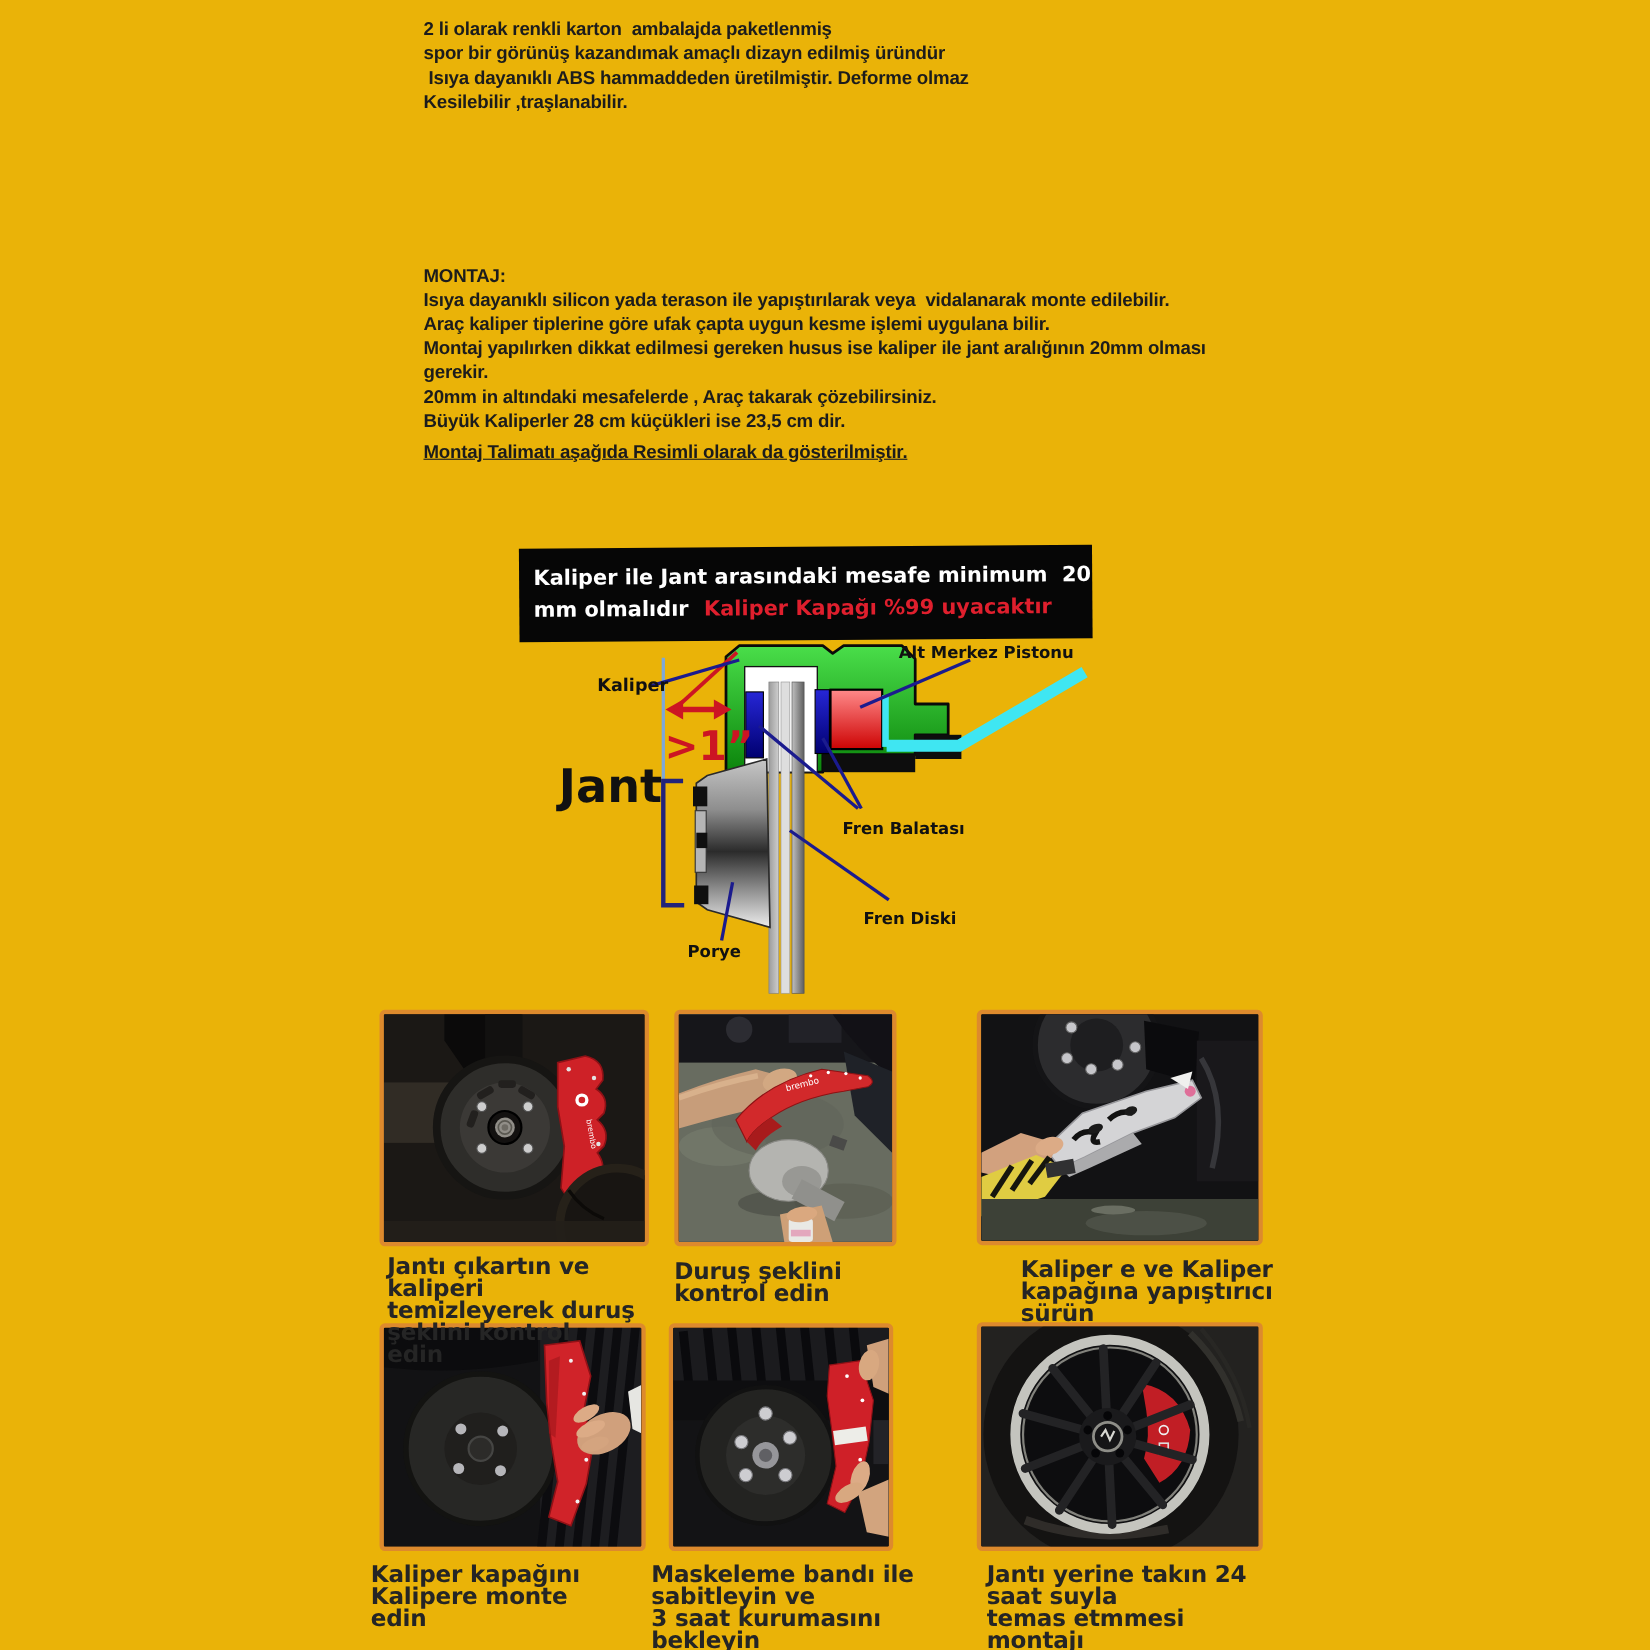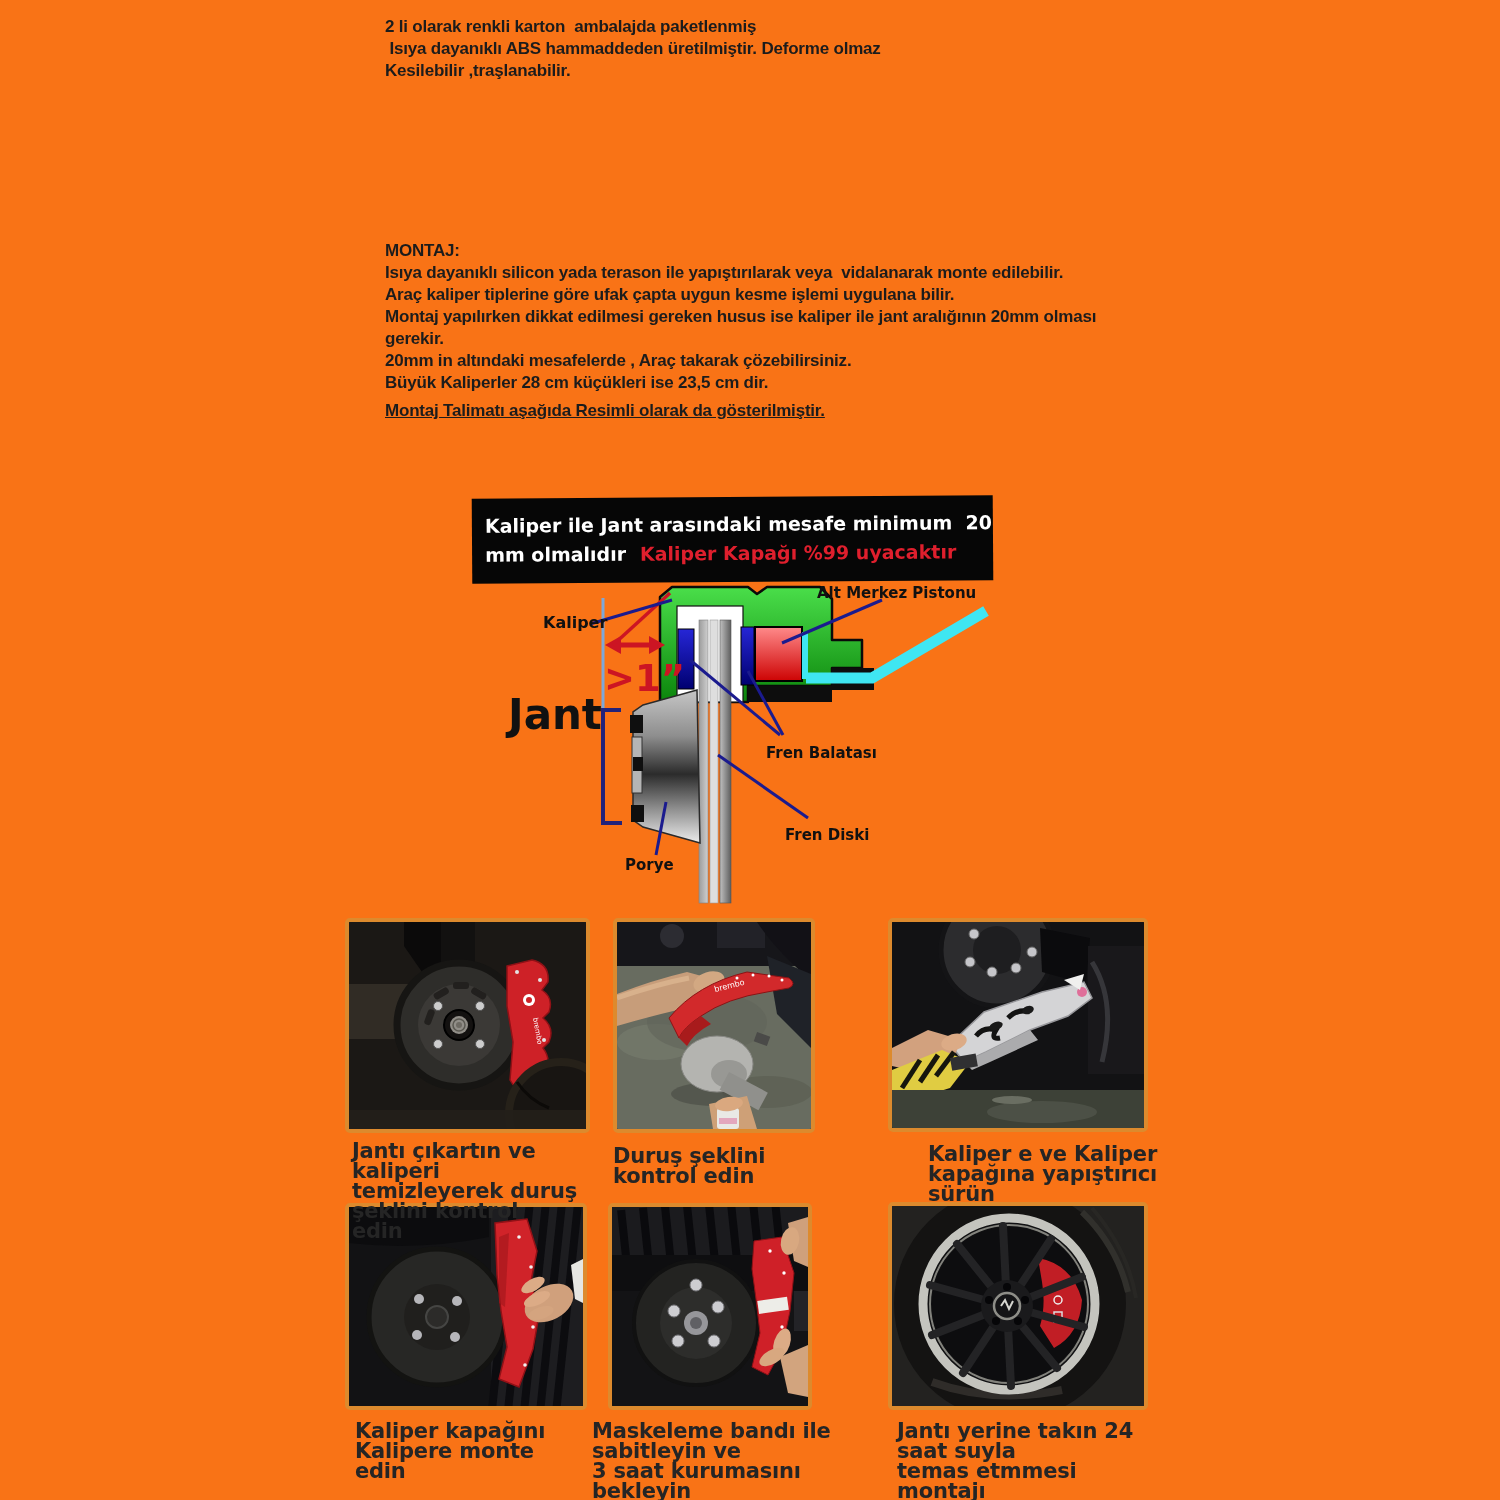--- a/index.html
+++ b/index.html
@@ -1,16 +1,16 @@
 <!DOCTYPE html>
 <html><head>
 <meta charset="utf-8">
 <style>
   html,body{margin:0;padding:0;background:#ffffff;}
-  .page{position:relative;width:1500px;height:1500px;background:#f97316;overflow:hidden;
+  .page{position:relative;width:1500px;height:1500px;background:#eab308;overflow:hidden;
         font-family:"Liberation Sans",sans-serif;}
   .abs{position:absolute;}
   .txt{font-weight:bold;font-size:17px;line-height:22px;color:#1c1c1c;white-space:pre;
        letter-spacing:-0.2px;font-family:"Liberation Sans",sans-serif;}
   .gap14{margin-top:14px;}
   .gap6{margin-top:6px;text-decoration:underline;}
   .banner{left:472px;top:497px;width:521px;height:85px;background:#060606;
           transform:rotate(-0.4deg);padding:13px 0 0 13px;box-sizing:border-box;}
   .banner .bline{font-family:"DejaVu Sans",sans-serif;font-weight:bold;font-size:19px;
                  line-height:29px;color:#ffffff;white-space:pre;}
@@ -24,20 +24,21 @@
   svg text{font-family:"DejaVu Sans",sans-serif;}
   .dlabel{font-weight:bold;fill:#111111;}
 </style>
 </head>
 <body>
 
 <div class="page">
 
   <div class="abs" style="left:385px;top:16px;">
     <div class="txt">2 li olarak renkli karton  ambalajda paketlenmiş</div>
+    <div class="txt">spor bir görünüş kazandımak amaçlı dizayn edilmiş üründür</div>
     <div class="txt"> Isıya dayanıklı ABS hammaddeden üretilmiştir. Deforme olmaz</div>
     <div class="txt">Kesilebilir ,traşlanabilir.</div>
   </div>
 
   <div class="abs" style="left:385px;top:240px;">
     <div class="txt">MONTAJ:</div>
     <div class="txt">Isıya dayanıklı silicon yada terason ile yapıştırılarak veya  vidalanarak monte edilebilir.</div>
     <div class="txt">Araç kaliper tiplerine göre ufak çapta uygun kesme işlemi uygulana bilir.</div>
     <div class="txt">Montaj yapılırken dikkat edilmesi gereken husus ise kaliper ile jant aralığının 20mm olması</div>
     <div class="txt">gerekir.</div>
@@ -386,21 +387,21 @@
     <div>temizleyerek duruş şeklini kontrol</div>
     <div>edin</div>
   </div>
   <div class="abs cap center" style="left:613px;top:1146px;width:202px;">
     <div>Duruş şeklini kontrol edin</div>
   </div>
   <div class="abs cap" style="left:928px;top:1144px;width:230px;">
     <div>Kaliper e ve Kaliper</div>
     <div>kapağına yapıştırıcı sürün</div>
   </div>
-  <div class="abs cap" style="left:355px;top:1421px;width:260px;">
+  <div class="abs cap" style="left:337px;top:1421px;width:260px;">
     <div>Kaliper kapağını Kalipere monte</div>
     <div>edin</div>
   </div>
   <div class="abs cap" style="left:592px;top:1421px;width:270px;">
     <div>Maskeleme bandı ile sabitleyin ve</div>
     <div>3 saat kurumasını bekleyin</div>
   </div>
   <div class="abs cap" style="left:897px;top:1421px;width:260px;">
     <div>Jantı yerine takın 24 saat suyla</div>
     <div>temas etmmesi montajı</div>

